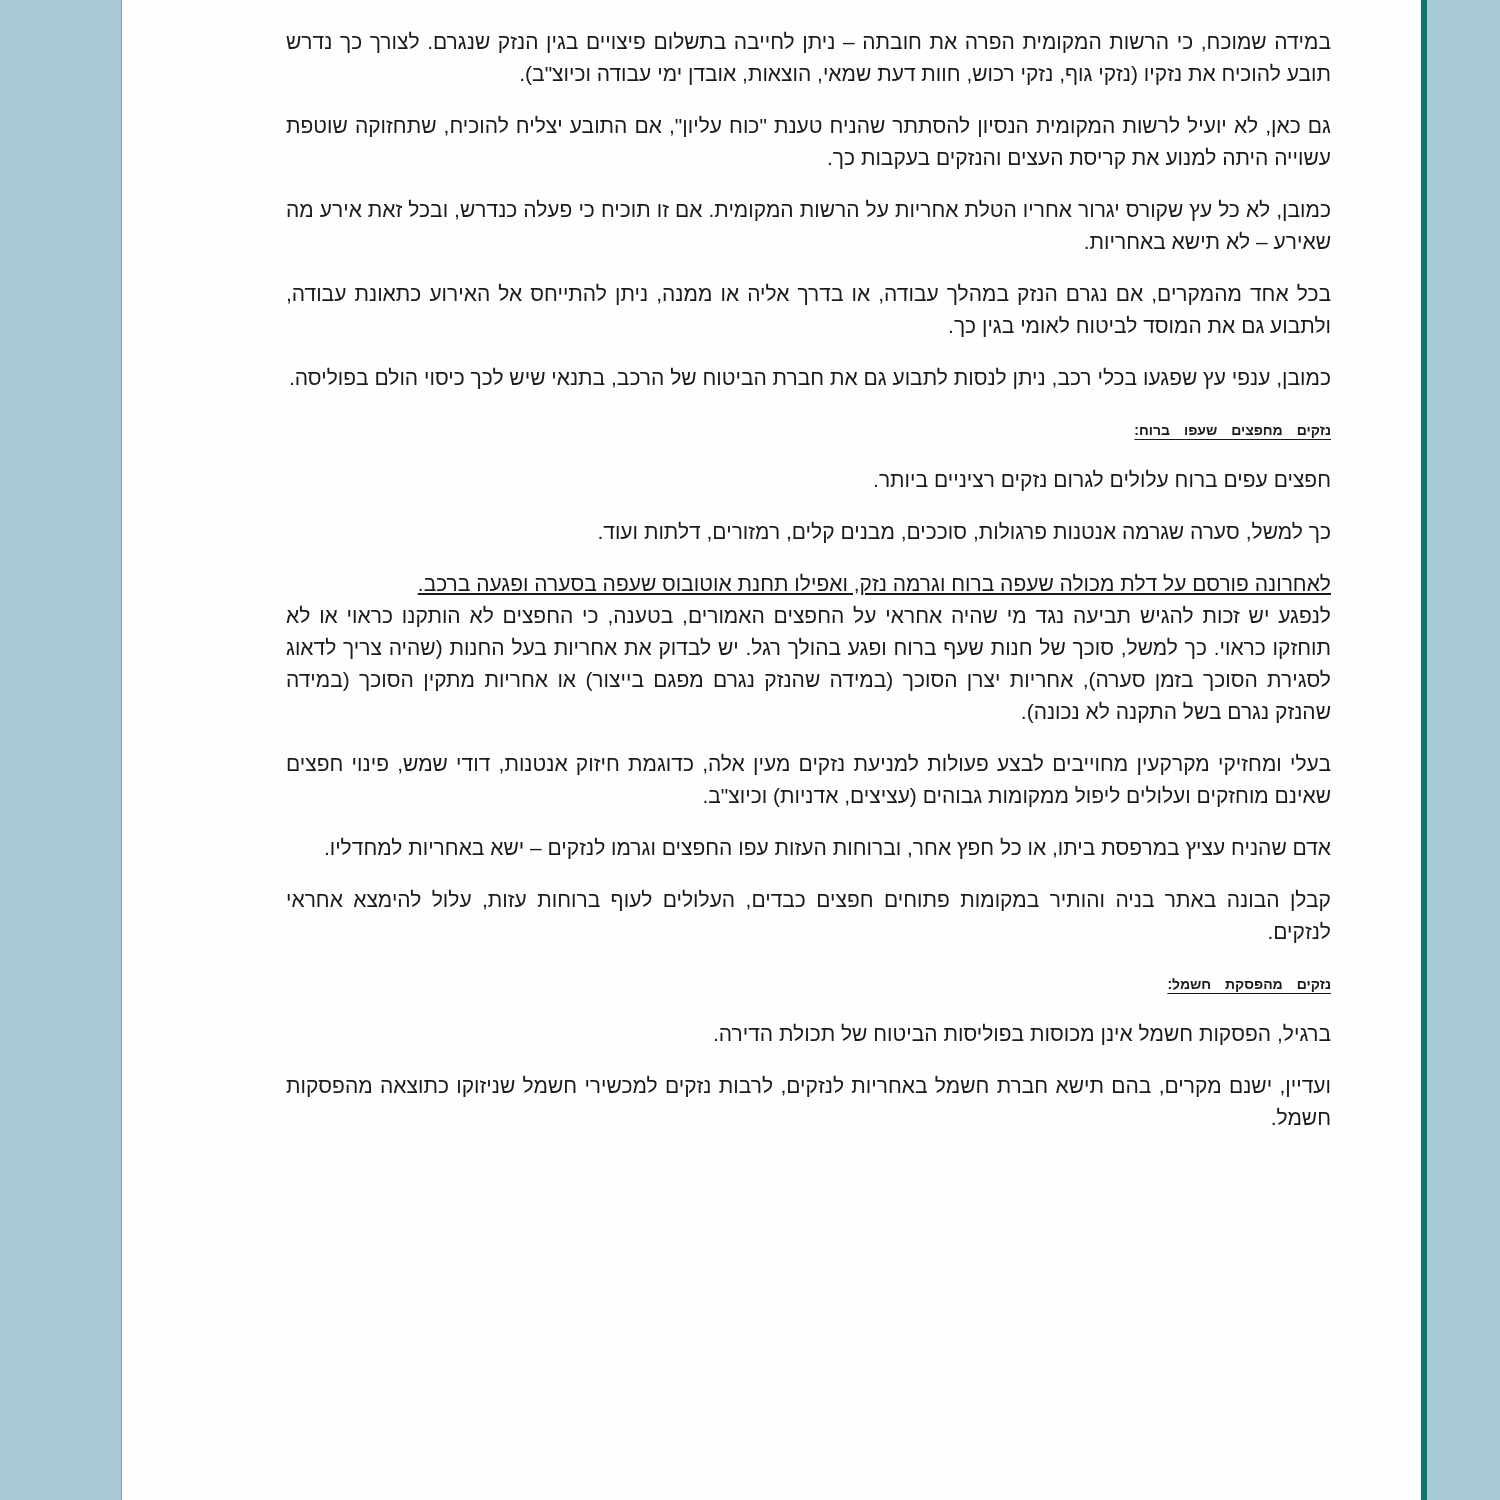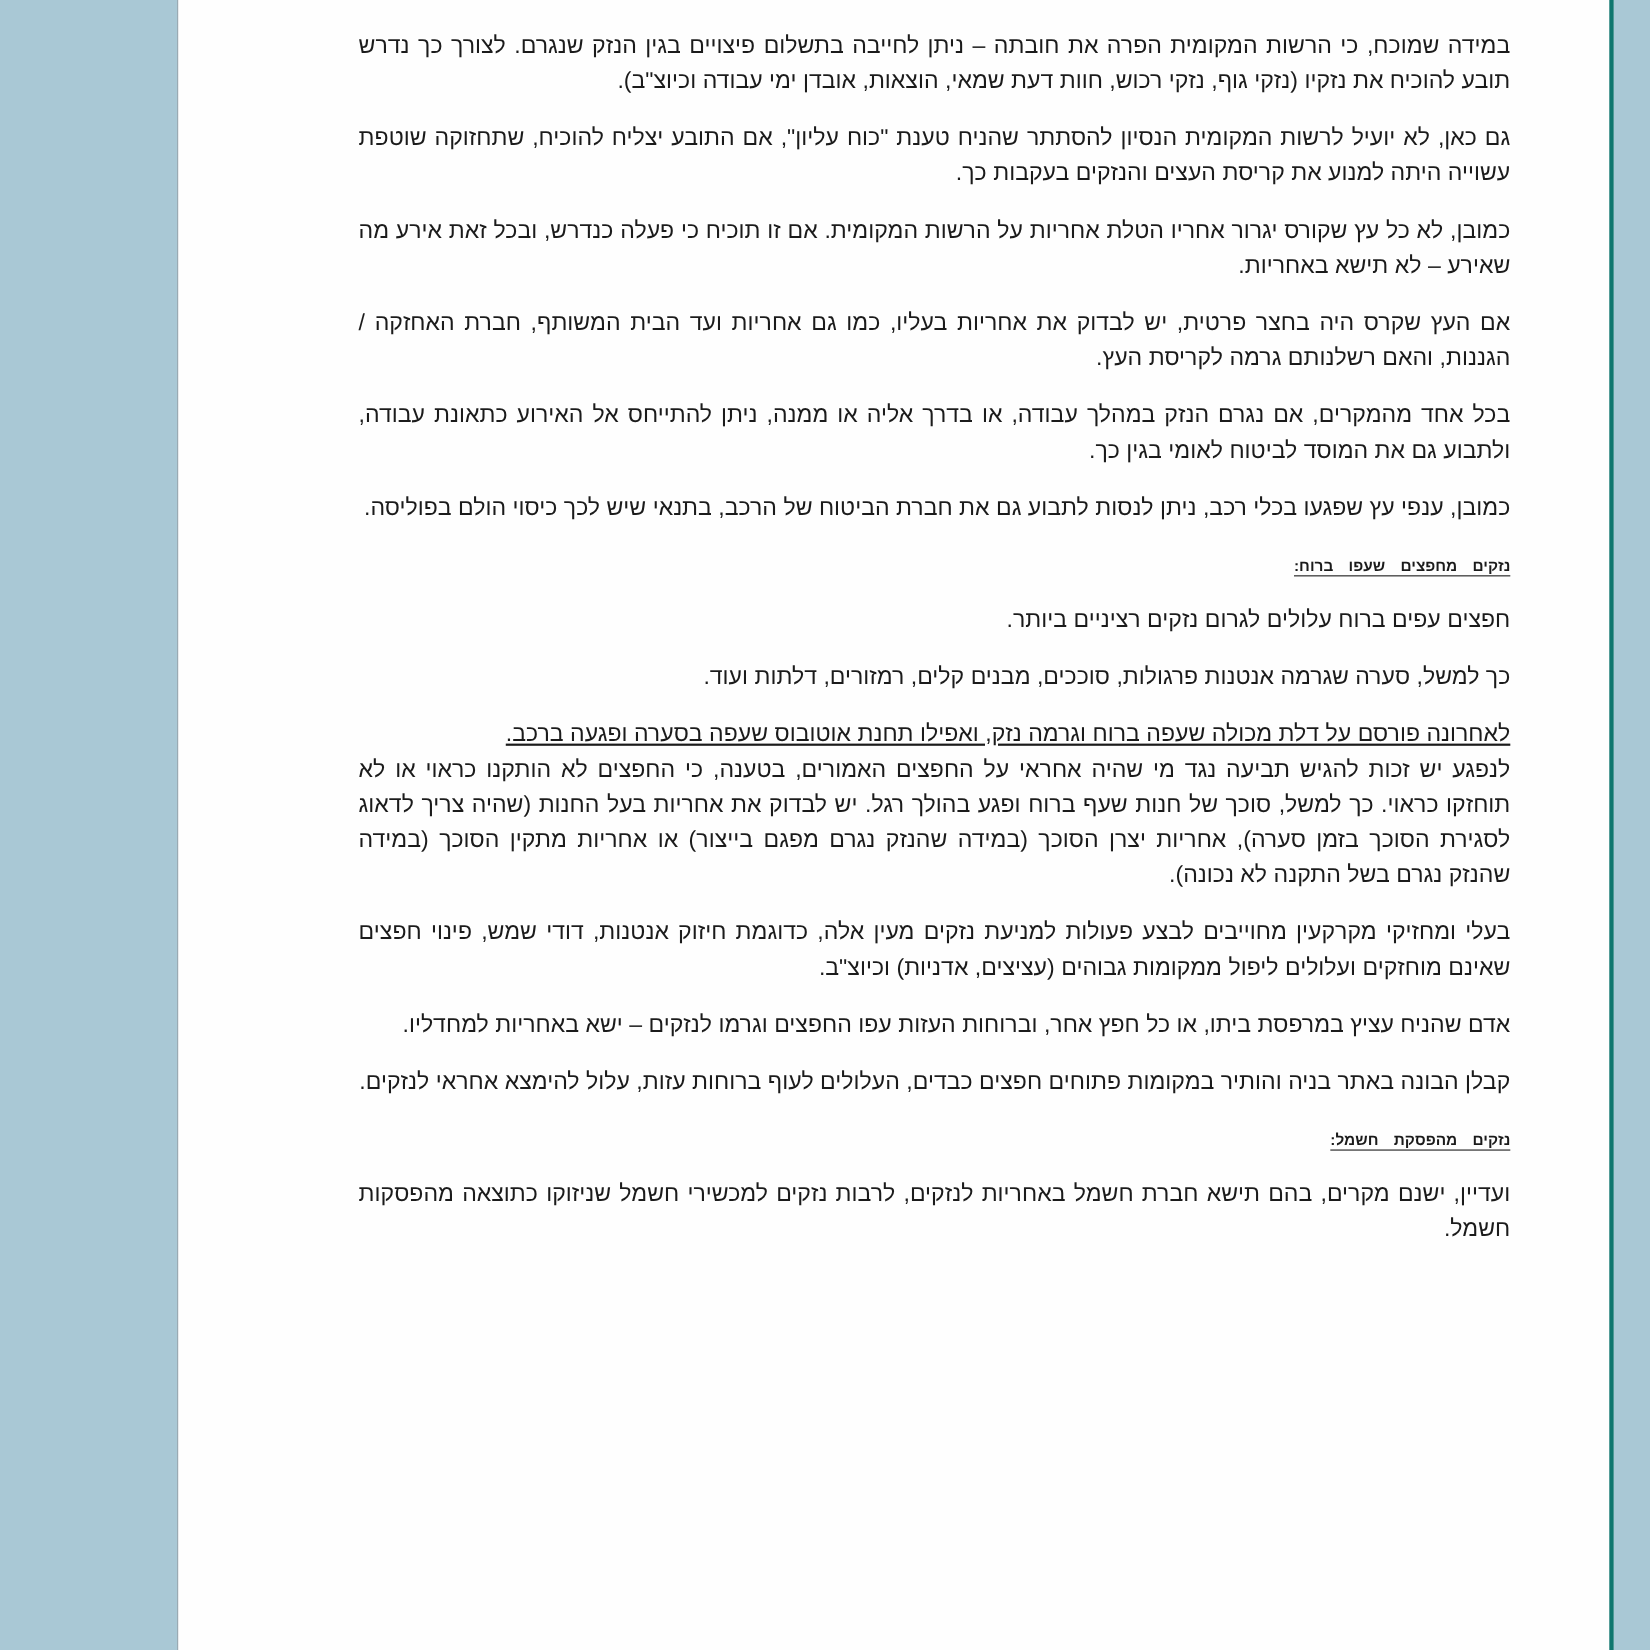--- a/index.html
+++ b/index.html
@@ -17,22 +17,21 @@
     font-family: "Liberation Sans", "DejaVu Sans", sans-serif;
   }
   .paper{
     position:absolute;
     left:121px;
     top:0;
     width:1306px;
     height:1500px;
     background: var(--paper);
     border-left:1px solid #8fa1ab;
-    border-right:4px solid #0f766e;
-    margin-left:40px;
+    border-right:6px solid #0f766e;
   }
   .doc{
     direction: rtl;
     unicode-bidi: embed;
     padding: 26px 90px 0 164px;
     color: var(--ink);
     font-size: 21px;
     line-height: 32px;
     text-align: justify;
     text-justify: inter-word;
@@ -57,32 +56,32 @@
 </style>
 </head>
 <body>
 
 <div class="paper">
   <div class="doc">
 
     <p>במידה שמוכח, כי הרשות המקומית הפרה את חובתה – ניתן לחייבה בתשלום פיצויים בגין הנזק שנגרם. לצורך כך נדרש תובע להוכיח את נזקיו (נזקי גוף, נזקי רכוש, חוות דעת שמאי, הוצאות, אובדן ימי עבודה וכיוצ"ב).</p>
     <p>גם כאן, לא יועיל לרשות המקומית הנסיון להסתתר שהניח טענת "כוח עליון", אם התובע יצליח להוכיח, שתחזוקה שוטפת עשוייה היתה למנוע את קריסת העצים והנזקים בעקבות כך.</p>
     <p>כמובן, לא כל עץ שקורס יגרור אחריו הטלת אחריות על הרשות המקומית. אם זו תוכיח כי פעלה כנדרש, ובכל זאת אירע מה שאירע – לא תישא באחריות.</p>
-    <p>אם העץ שקרס היה בחצר פרטית, יש לבדוק את אחריות בעליו, כמו גם אחריות ועד הבית המשותף, חברת האחזקה / הגננות, והאם רשלנותם גרמה לקריסת העץ.</p>
     <p>בכל אחד מהמקרים, אם נגרם הנזק במהלך עבודה, או בדרך אליה או ממנה, ניתן להתייחס אל האירוע כתאונת עבודה, ולתבוע גם את המוסד לביטוח לאומי בגין כך.</p>
     <p>כמובן, ענפי עץ שפגעו בכלי רכב, ניתן לנסות לתבוע גם את חברת הביטוח של הרכב, בתנאי שיש לכך כיסוי הולם בפוליסה.</p>
 
     <h3>נזקים מחפצים שעפו ברוח:</h3>
 
     <p>חפצים עפים ברוח עלולים לגרום נזקים רציניים ביותר.</p>
     <p>כך למשל, סערה שגרמה אנטנות פרגולות, סוככים, מבנים קלים, רמזורים, דלתות ועוד.</p>
     <p class="tight">לאחרונה פורסם על דלת מכולה שעפה ברוח וגרמה נזק, ואפילו תחנת אוטובוס שעפה בסערה ופגעה ברכב.</p>
     <p>לנפגע יש זכות להגיש תביעה נגד מי שהיה אחראי על החפצים האמורים, בטענה, כי החפצים לא הותקנו כראוי או לא תוחזקו כראוי. כך למשל, סוכך של חנות שעף ברוח ופגע בהולך רגל. יש לבדוק את אחריות בעל החנות (שהיה צריך לדאוג לסגירת הסוכך בזמן סערה), אחריות יצרן הסוכך (במידה שהנזק נגרם מפגם בייצור) או אחריות מתקין הסוכך (במידה שהנזק נגרם בשל התקנה לא נכונה).</p>
     <p>בעלי ומחזיקי מקרקעין מחוייבים לבצע פעולות למניעת נזקים מעין אלה, כדוגמת חיזוק אנטנות, דודי שמש, פינוי חפצים שאינם מוחזקים ועלולים ליפול ממקומות גבוהים (עציצים, אדניות) וכיוצ"ב.</p>
     <p>אדם שהניח עציץ במרפסת ביתו, או כל חפץ אחר, וברוחות העזות עפו החפצים וגרמו לנזקים – ישא באחריות למחדליו.</p>
     <p>קבלן הבונה באתר בניה והותיר במקומות פתוחים חפצים כבדים, העלולים לעוף ברוחות עזות, עלול להימצא אחראי לנזקים.</p>
 
     <h3>נזקים מהפסקת חשמל:</h3>
 
+    <p>ברגיל, הפסקות חשמל אינן מכוסות בפוליסות הביטוח של תכולת הדירה.</p>
     <p>ועדיין, ישנם מקרים, בהם תישא חברת חשמל באחריות לנזקים, לרבות נזקים למכשירי חשמל שניזוקו כתוצאה מהפסקות חשמל.</p>
 
   </div>
 </div>
 
 </body></html>

